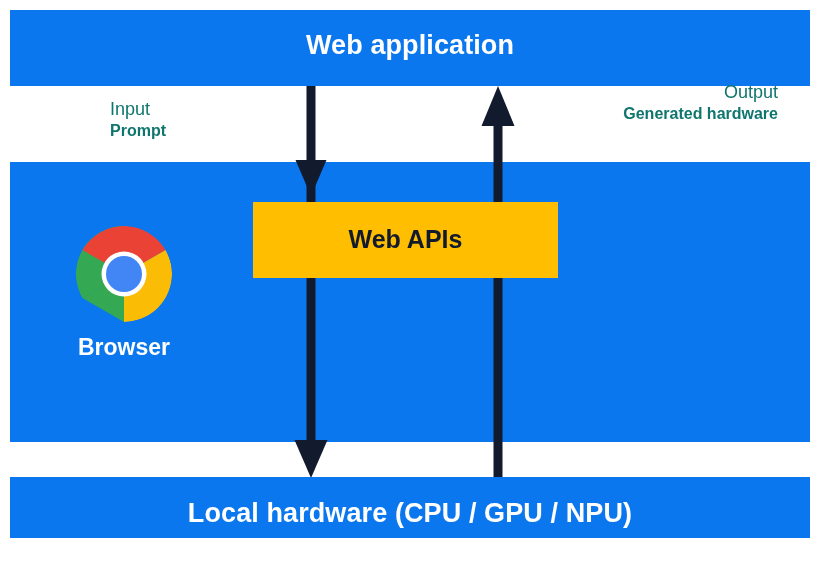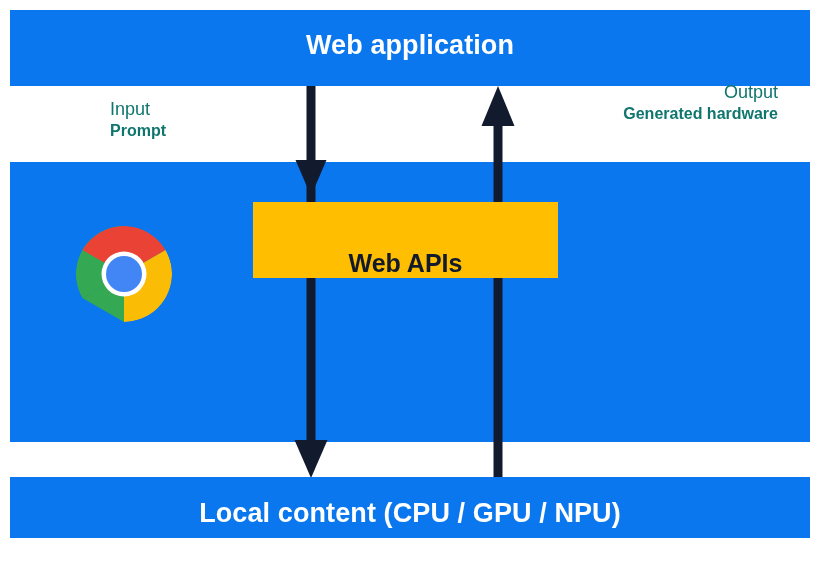--- a/index.html
+++ b/index.html
@@ -141,21 +141,21 @@
     font-size: 23px;
     font-weight: bold;
     line-height: 1;
   }
 
   
   .component-box {
     position: absolute;
     background: var(--brand-yellow, #ffbe00);
     display: flex;
-    align-items: flex-end;
+    align-items: center;
     justify-content: center;
     text-align: center;
     color: #121a2e;
     font-weight: bold;
     line-height: 1.18;
   }
 
   #box-web-apis {
     left: 253px;
     top: 202px;
@@ -223,23 +223,24 @@
         <path d="M48 48 L6.4 24 A48 48 0 0 0 6.4 72 L48 48 Z" fill="#34a853"></path>
 
         <path d="M48 48 L6.4 24 A48 48 0 0 1 89.6 24 Z" fill="#ea4335"></path>
 
         <path d="M48 48 L89.6 24 A48 48 0 0 1 48 96 Z" fill="#fbbc05"></path>
 
         <circle cx="48" cy="48" r="22.5" fill="#ffffff"></circle>
         <circle cx="48" cy="48" r="18" fill="#4285f4"></circle>
       </g>
     </svg>
+    <div id="browser-label">Browser</div>
   </div>
 
   <div class="component-box" id="box-web-apis">
     <span class="box-label">Web APIs</span>
   </div>
 
 
   <div class="band" id="band-local-hardware"></div>
-  <div class="band-title" id="local-hardware-title">Local content (CPU / GPU / NPU)</div>
+  <div class="band-title" id="local-hardware-title">Local hardware (CPU / GPU / NPU)</div>
 
 </div>
 
 </body></html>

